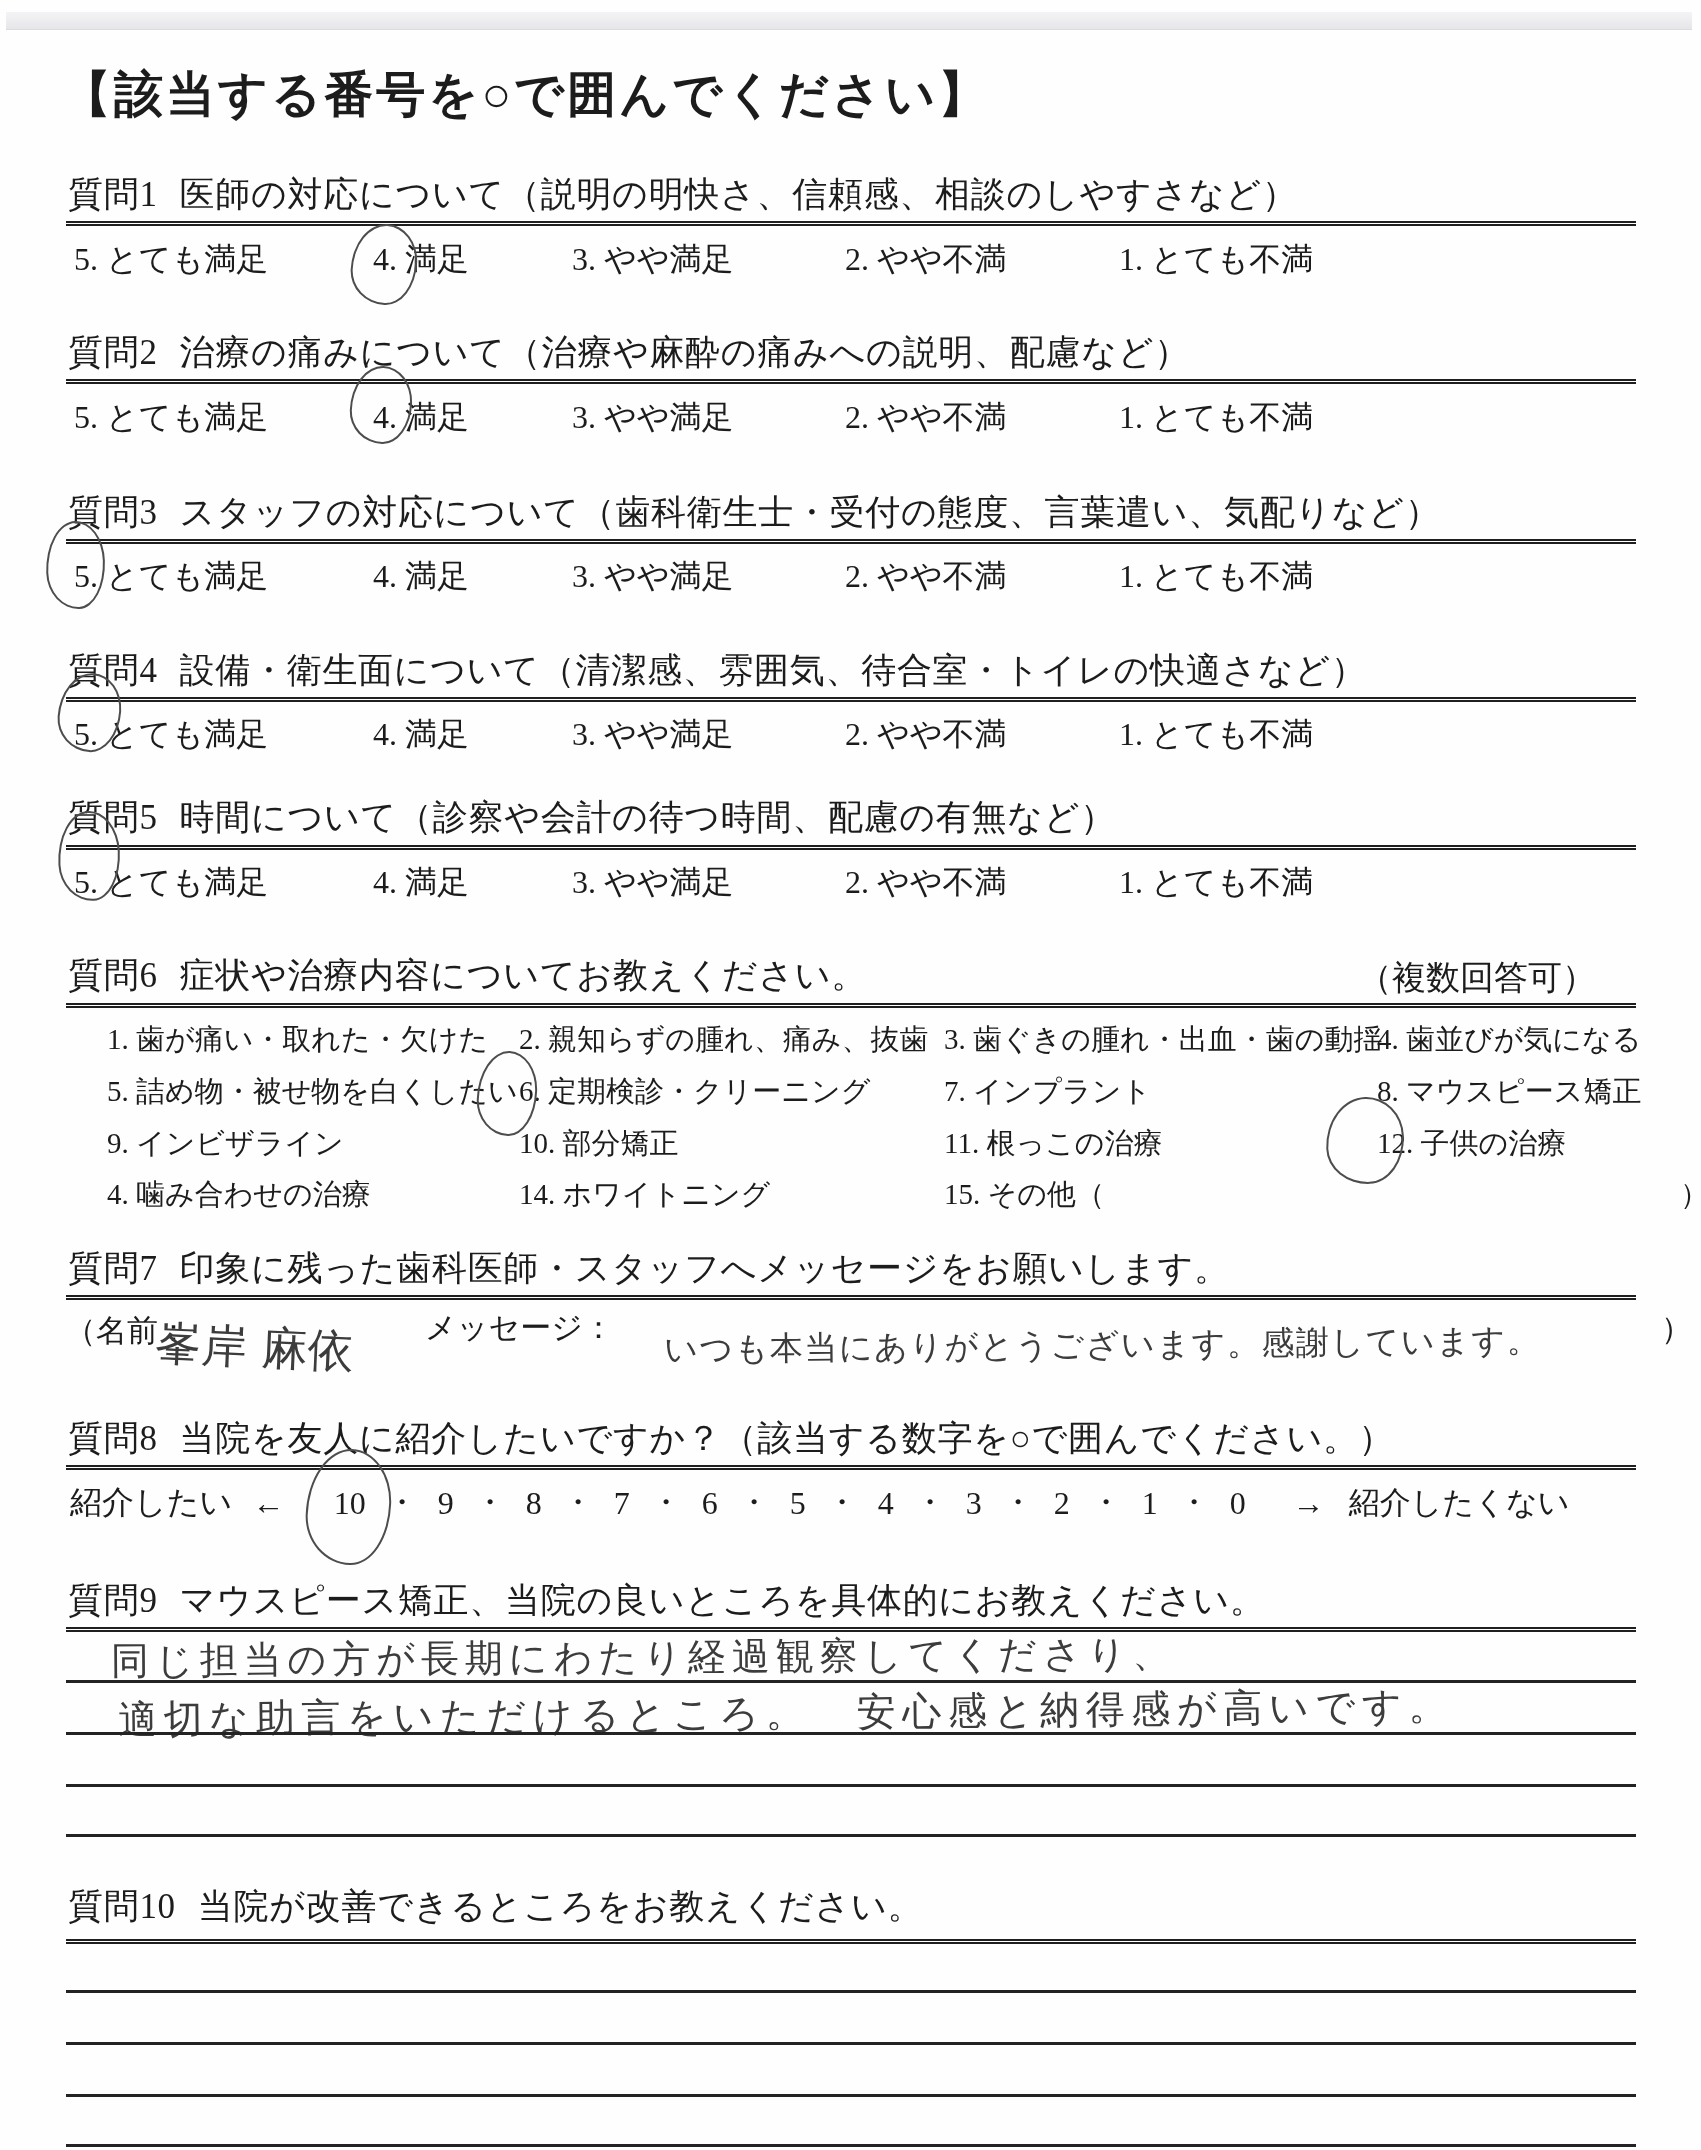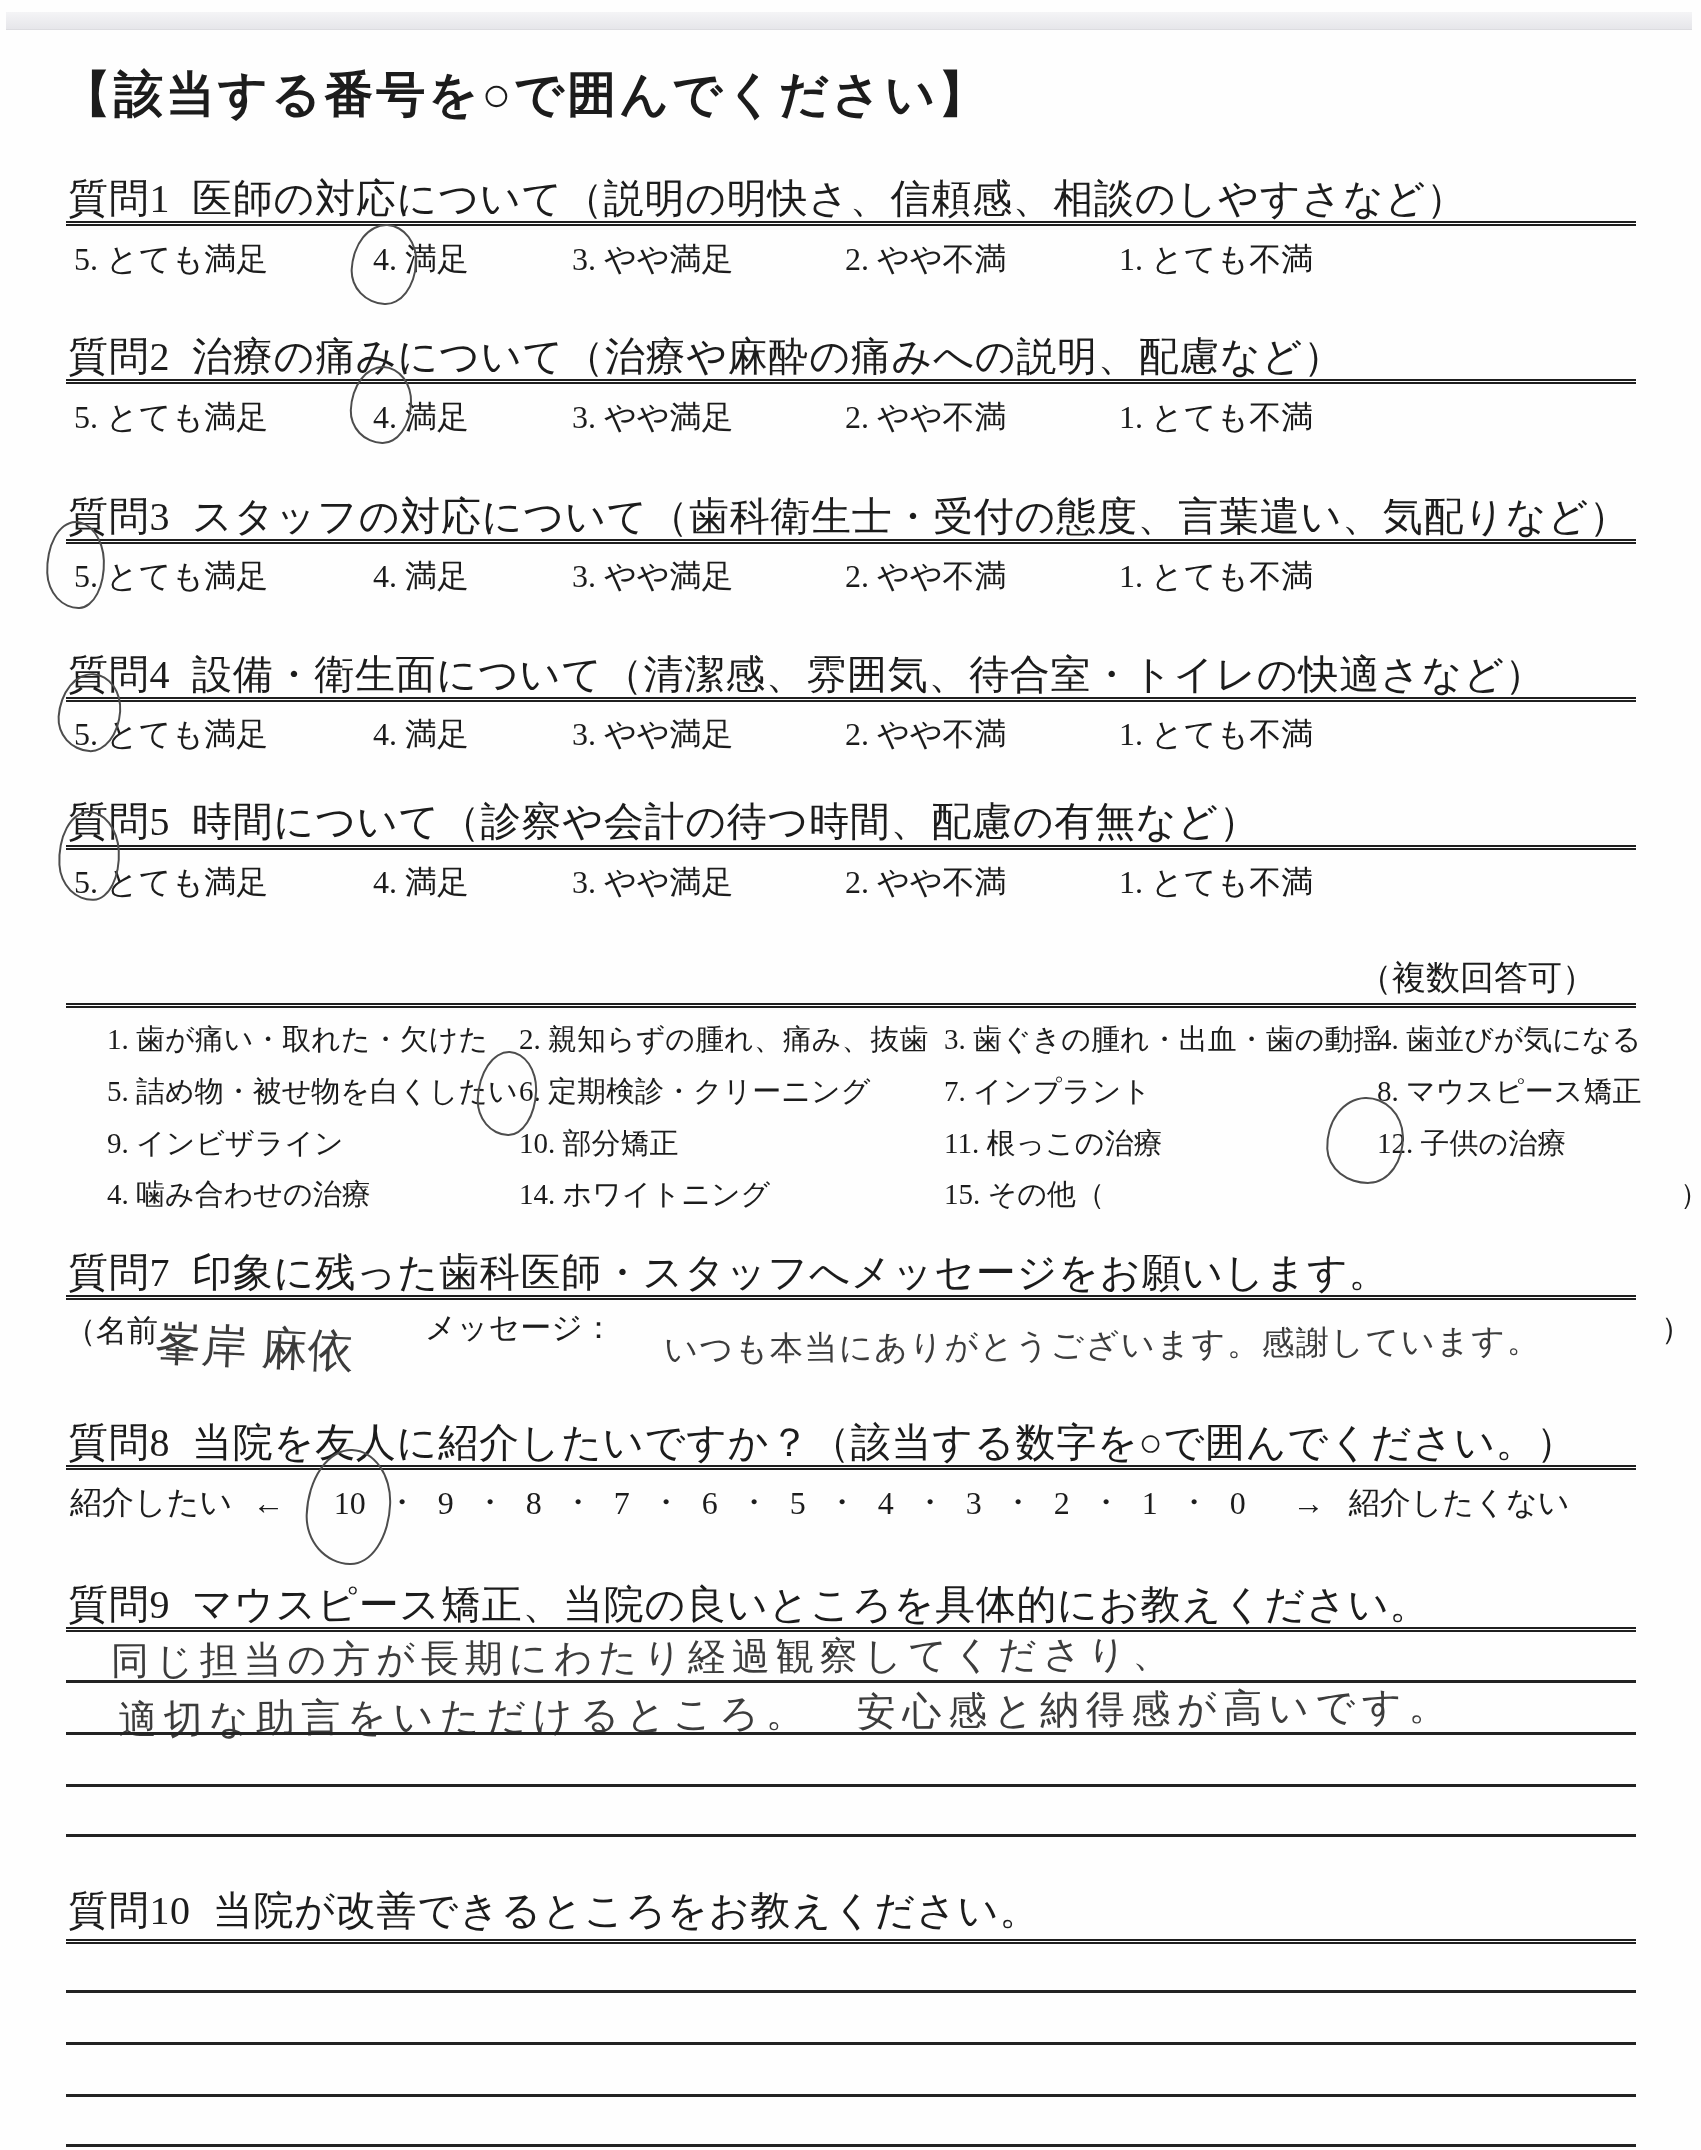--- a/index.html
+++ b/index.html
@@ -8,21 +8,21 @@
     font-family:"Liberation Serif","DejaVu Serif",serif;color:#1c1c1c;overflow:hidden;
   }
   .scan-bar{
     position:absolute;left:5.9px;top:11.8px;width:1686px;height:17.7px;
     background:linear-gradient(#f4f4f6,#e6e6ea);border-bottom:1.5px solid #dcdcE0;
   }
   .title{
     position:absolute;left:62px;top:62px;font-size:49px;font-weight:bold;
     letter-spacing:3px;white-space:nowrap;
   }
-  .qh{position:absolute;left:68px;font-size:40px;letter-spacing:0.7px;white-space:nowrap;}
+  .qh{position:absolute;left:68px;font-size:35px;letter-spacing:0.7px;white-space:nowrap;}
   .qh .qnum{margin-right:22px;}
   .note{position:absolute;font-size:34px;white-space:nowrap;}
   .rule{
     position:absolute;left:66px;width:1570px;height:5.2px;box-sizing:border-box;
     border-top:2.2px solid #1f1f1f;border-bottom:2.2px solid #1f1f1f;
   }
   .ansline{position:absolute;left:66px;width:1570px;height:3px;background:#232323;}
   .row{position:absolute;left:0;top:0;width:1701px;height:47px;}
   .opt{position:absolute;font-size:32px;white-space:nowrap;}
   .g6{position:absolute;font-size:29px;white-space:nowrap;margin-left:26px;}
@@ -106,20 +106,23 @@
   <div class="rule" style="top:845px"></div>
   <div class="row" style="top:861px">
     <span class="opt" style="left:74px">5. とても満足</span>
     <span class="opt" style="left:373px">4. 満足</span>
     <span class="opt" style="left:572px">3. やや満足</span>
     <span class="opt" style="left:845px">2. やや不満</span>
     <span class="opt" style="left:1119px">1. とても不満</span>
   </div>
   <div class="circle" style="left:58px;top:811px;width:58px;height:86px;transform:rotate(-3deg)"></div>
 
+  <div class="qh" style="top:952px">
+    <span class="qnum">質問6</span><span>症状や治療内容についてお教えください。</span>
+  </div>
   <div class="note" style="left:1358px;top:955px">（複数回答可）</div>
   <div class="rule" style="top:1003px"></div>
 
   <span class="g6" style="left:81px;top:1020px">1. 歯が痛い・取れた・欠けた</span>
   <span class="g6" style="left:493px;top:1020px">2. 親知らずの腫れ、痛み、抜歯</span>
   <span class="g6" style="left:918px;top:1020px">3. 歯ぐきの腫れ・出血・歯の動揺</span>
   <span class="g6" style="left:1351px;top:1020px">4. 歯並びが気になる</span>
 
   <span class="g6" style="left:81px;top:1072px">5. 詰め物・被せ物を白くしたい</span>
   <span class="g6" style="left:493px;top:1072px">6. 定期検診・クリーニング</span>

